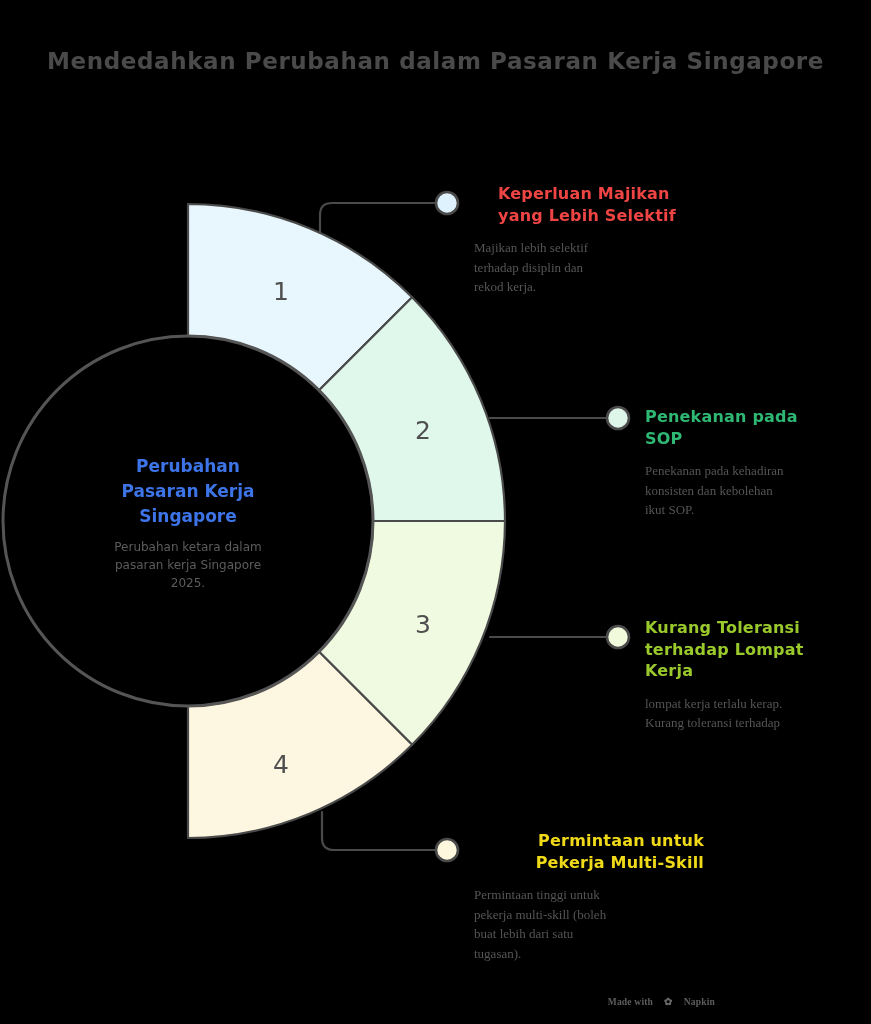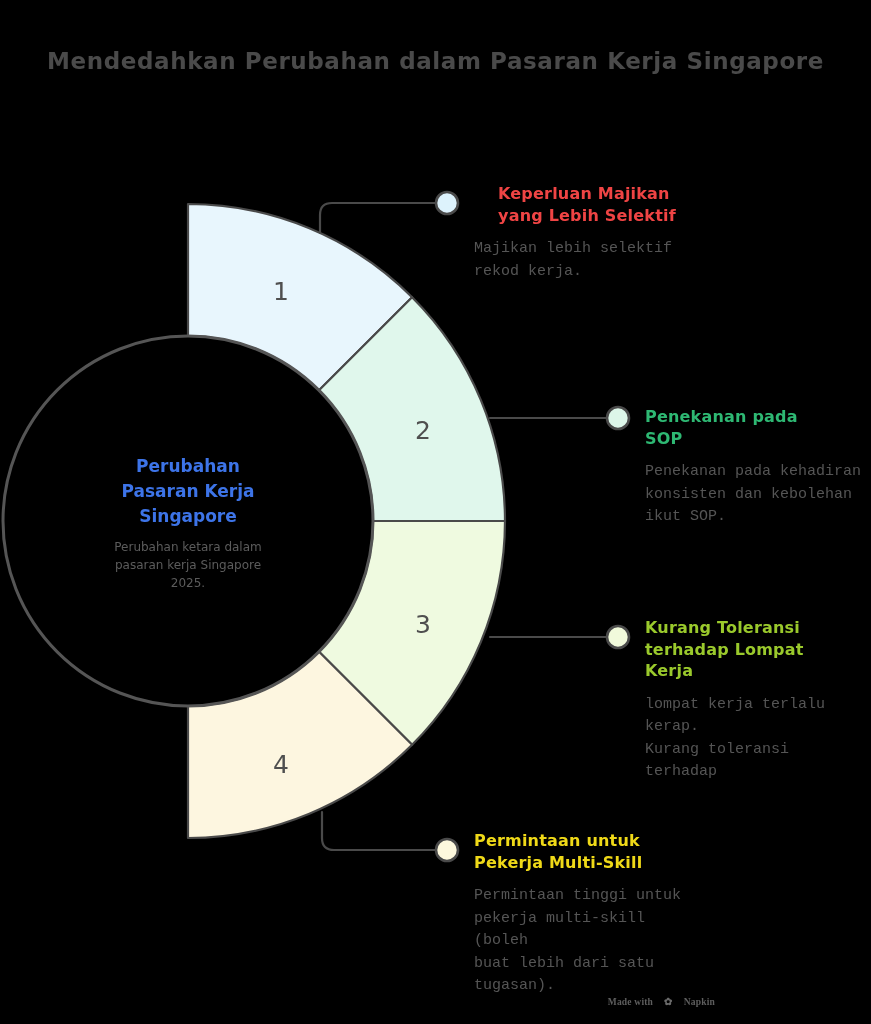--- a/index.html
+++ b/index.html
@@ -60,24 +60,24 @@
   }
   .label-heading {
     font-size: 16px;
     font-weight: 700;
     line-height: 1.35;
     letter-spacing: 0.2px;
     font-family: "DejaVu Sans", "Liberation Sans", sans-serif;
   }
   .label-desc {
     margin-top: 12px;
-    font-size: 15px;
+    font-size: 13px;
     line-height: 1.5;
     color: #555555;
-    font-family: Liberation Mono, monospace;
+    font-family: Liberation Serif, serif;
   }
   .footer {
     position: absolute;
     right: 20px;
     bottom: 17px;
     font-size: 9.5px;
     font-weight: 700;
     color: #5e5e5e;
     letter-spacing: 0.2px;
     display: flex;
@@ -131,20 +131,21 @@
     <circle cx="447" cy="850" r="11" fill="#fdf8dd" stroke="#4a4a4a" stroke-width="2.6"></circle>
   </svg>
 
   <div class="label-block" style="left:474px; top:183px; width:230px;">
     <div class="label-heading" style="color:#ef4444;margin-left:24px;">
       <div>Keperluan Majikan</div>
       <div>yang Lebih Selektif</div>
     </div>
     <div class="label-desc">
       <div>Majikan lebih selektif</div>
+      <div>terhadap disiplin dan</div>
       <div>rekod kerja.</div>
     </div>
   </div>
 
   <div class="label-block" style="left:645px; top:406px; width:225px;">
     <div class="label-heading" style="color:#2eb873;">
       <div>Penekanan pada</div>
       <div>SOP</div>
     </div>
     <div class="label-desc">
@@ -160,21 +161,21 @@
       <div>terhadap Lompat</div>
       <div>Kerja</div>
     </div>
     <div class="label-desc">
       <div>lompat kerja terlalu kerap.</div>
       <div>Kurang toleransi terhadap</div>
     </div>
   </div>
 
   <div class="label-block" style="left:474px; top:830px; width:230px;">
-    <div class="label-heading" style="color:#efd918;">
+    <div class="label-heading" style="color:#efd918;text-align:right;">
       <div>Permintaan untuk</div>
       <div>Pekerja Multi-Skill</div>
     </div>
     <div class="label-desc">
       <div>Permintaan tinggi untuk</div>
       <div>pekerja multi-skill (boleh</div>
       <div>buat lebih dari satu</div>
       <div>tugasan).</div>
     </div>
   </div>

